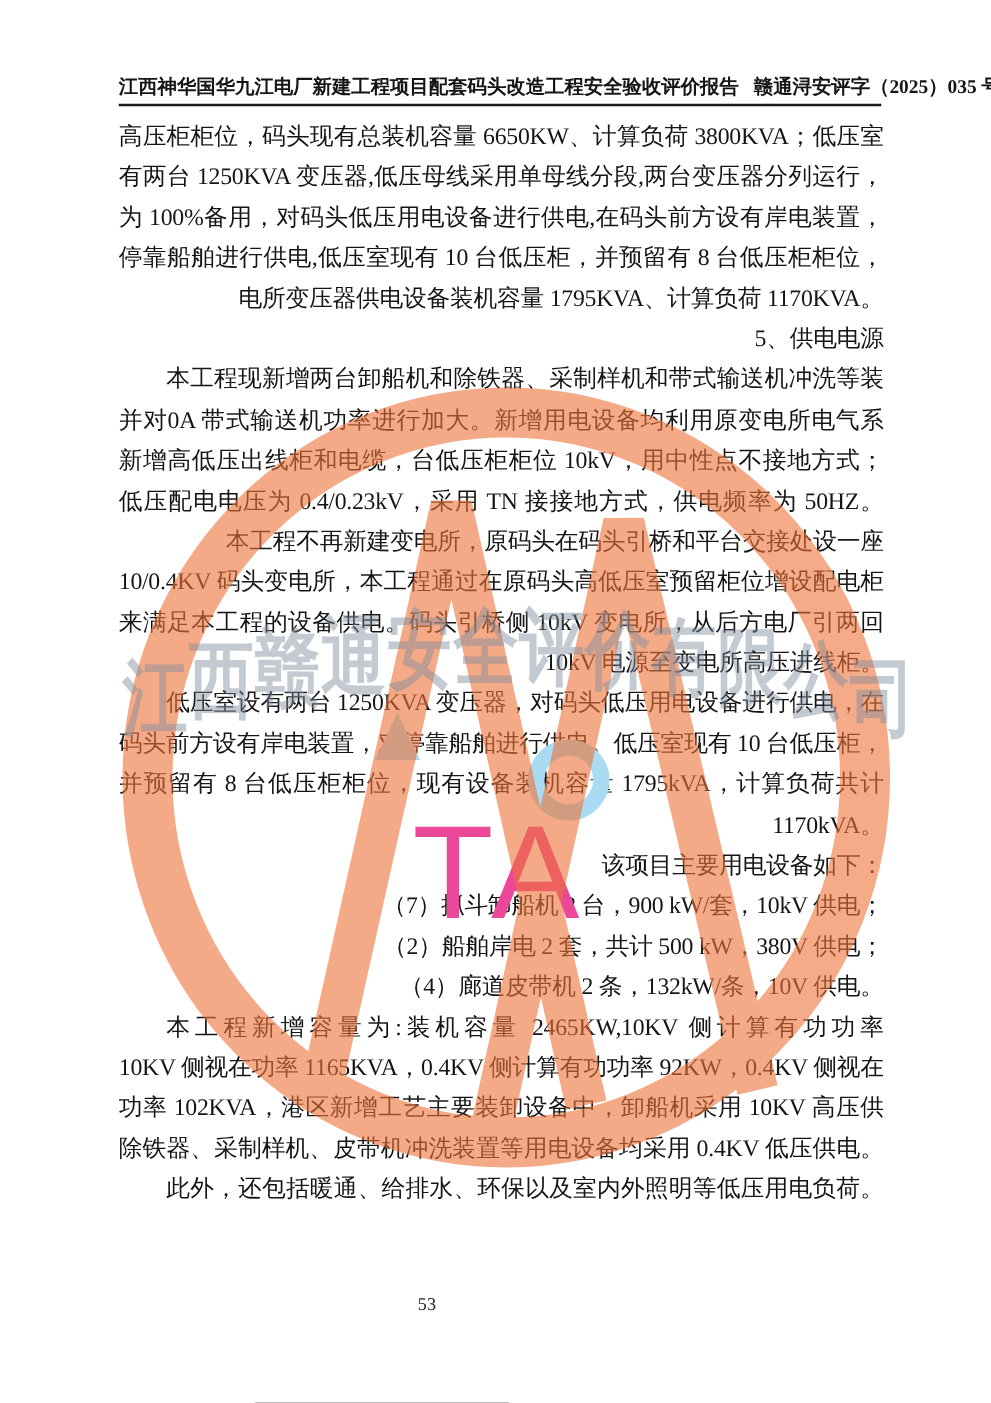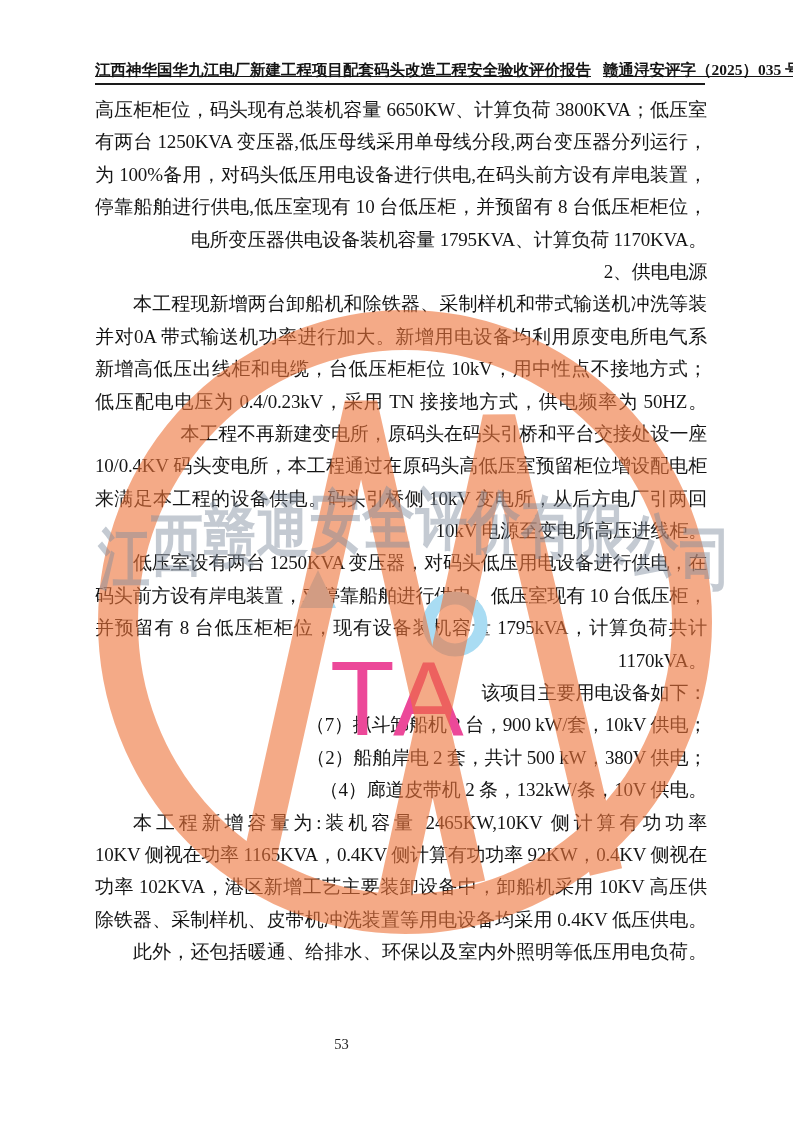--- a/index.html
+++ b/index.html
@@ -8,21 +8,21 @@
     margin:0 auto;overflow:hidden;
     font-family:"Liberation Serif","DejaVu Serif",serif;color:#151515;
   }
   
   .header{
     position:absolute;left:95px;top:60px;width:610px;
     display:flex;justify-content:space-between;align-items:flex-end;
     border-bottom:2px solid #1a1a1a;padding-bottom:3px;
     font-weight:bold;font-size:15.5px;line-height:20px;white-space:nowrap;
   }
-  .header span{text-decoration:underline;}
+  .header span{}
   .header .doc-no{margin-left:12px;}
   
   .body-text{
     position:absolute;left:95px;top:94px;width:612px;z-index:1;
     font-size:19px;line-height:32.4px;letter-spacing:-0.2px;
   }
   .line{height:32.4px;overflow:hidden;text-align:right;}
   .line.fill{text-align:justify;text-align-last:justify;}
   .line.ind1{padding-left:21px;}
   .line.ind2{padding-left:38px;}
@@ -60,21 +60,21 @@
     <span>江西神华国华九江电厂新建工程项目配套码头改造工程安全验收评价报告</span>
     <span class="doc-no">赣通浔安评字（2025）035 号</span>
   </div>
 
   <div class="body-text">
       <div class="line fill">高压柜柜位，码头现有总装机容量 6650KW、计算负荷 3800KVA；低压室设</div>
       <div class="line fill">有两台 1250KVA 变压器,低压母线采用单母线分段,两台变压器分列运行，互</div>
       <div class="line fill">为 100%备用，对码头低压用电设备进行供电,在码头前方设有岸电装置，对</div>
       <div class="line fill">停靠船舶进行供电,低压室现有 10 台低压柜，并预留有 8 台低压柜柜位，变</div>
       <div class="line">电所变压器供电设备装机容量 1795KVA、计算负荷 1170KVA。</div>
-      <div class="line ind2">2、供电电源</div>
+      <div class="line ind2">5、供电电源</div>
       <div class="line fill ind2">本工程现新增两台卸船机和除铁器、采制样机和带式输送机冲洗等装置，</div>
       <div class="line fill">并对0A 带式输送机功率进行加大。新增用电设备均利用原变电所电气系统，</div>
       <div class="line fill">新增高低压出线柜和电缆，台低压柜柜位 10kV，用中性点不接地方式；</div>
       <div class="line fill">低压配电电压为 0.4/0.23kV，采用 TN 接接地方式，供电频率为 50HZ。</div>
       <div class="line ind2">本工程不再新建变电所，原码头在码头引桥和平台交接处设一座</div>
       <div class="line fill">10/0.4KV 码头变电所，本工程通过在原码头高低压室预留柜位增设配电柜</div>
       <div class="line fill">来满足本工程的设备供电。码头引桥侧 10kV 变电所，从后方电厂引两回路</div>
       <div class="line">10kV 电源至变电所高压进线柜。</div>
       <div class="line fill ind2">低压室设有两台 1250KVA 变压器，对码头低压用电设备进行供电，在</div>
       <div class="line fill">码头前方设有岸电装置，对停靠船舶进行供电。低压室现有 10 台低压柜，</div>

